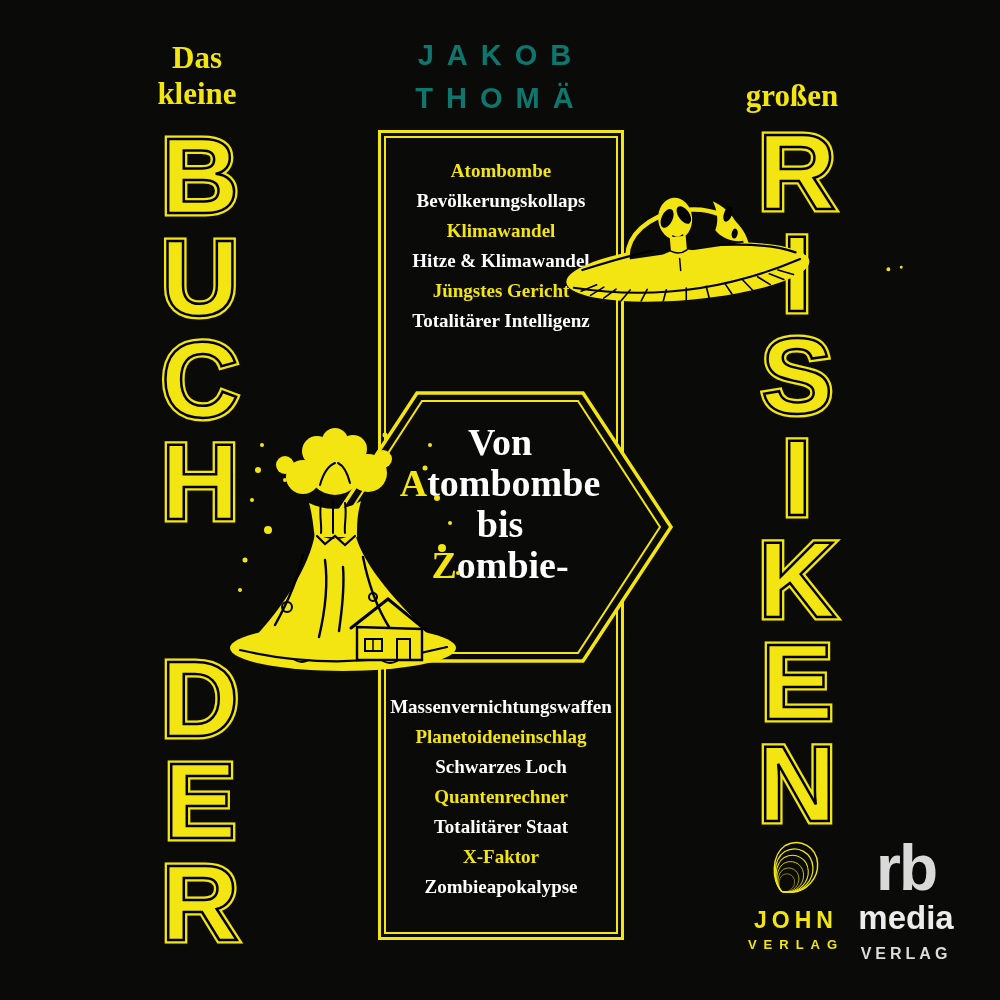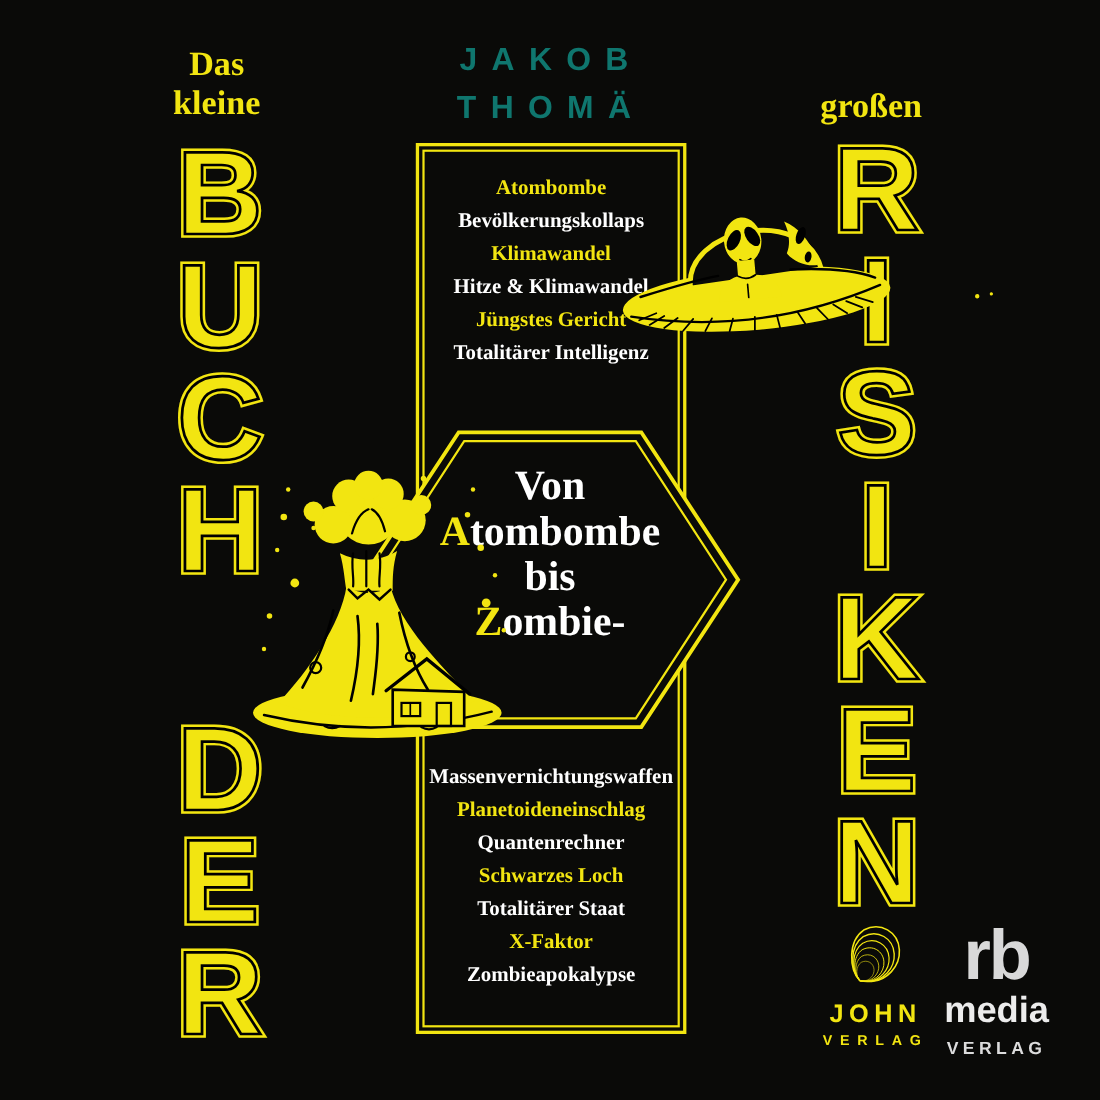--- a/index.html
+++ b/index.html
@@ -146,22 +146,22 @@
     <li>Bevölkerungskollaps</li>
     <li>Klimawandel</li>
     <li>Hitze &amp; Klimawandel</li>
     <li>Jüngstes Gericht</li>
     <li>Totalitärer Intelligenz</li>
   </ul>
 
   <ul class="list list-bottom">
     <li>Massenvernichtungswaffen</li>
     <li>Planetoideneinschlag</li>
+    <li>Schwarzes Loch</li>
     <li>Quantenrechner</li>
-    <li>Schwarzes Loch</li>
     <li>Totalitärer Staat</li>
     <li>X-Faktor</li>
     <li>Zombieapokalypse</li>
   </ul>
 
   <svg class="abs hex-svg" viewBox="315 380 370 295">
     <polygon points="417,393 583,393 671,527 583,661 417,661 329,527" class="fb" style="stroke:var(--y,#f2e511);stroke-width:3.5;"></polygon>
     <polygon points="422,401 578,401 660,527 578,653 422,653 340,527" class="sy" style="stroke-width:2;"></polygon>
   </svg>
   <div class="hex-text">

